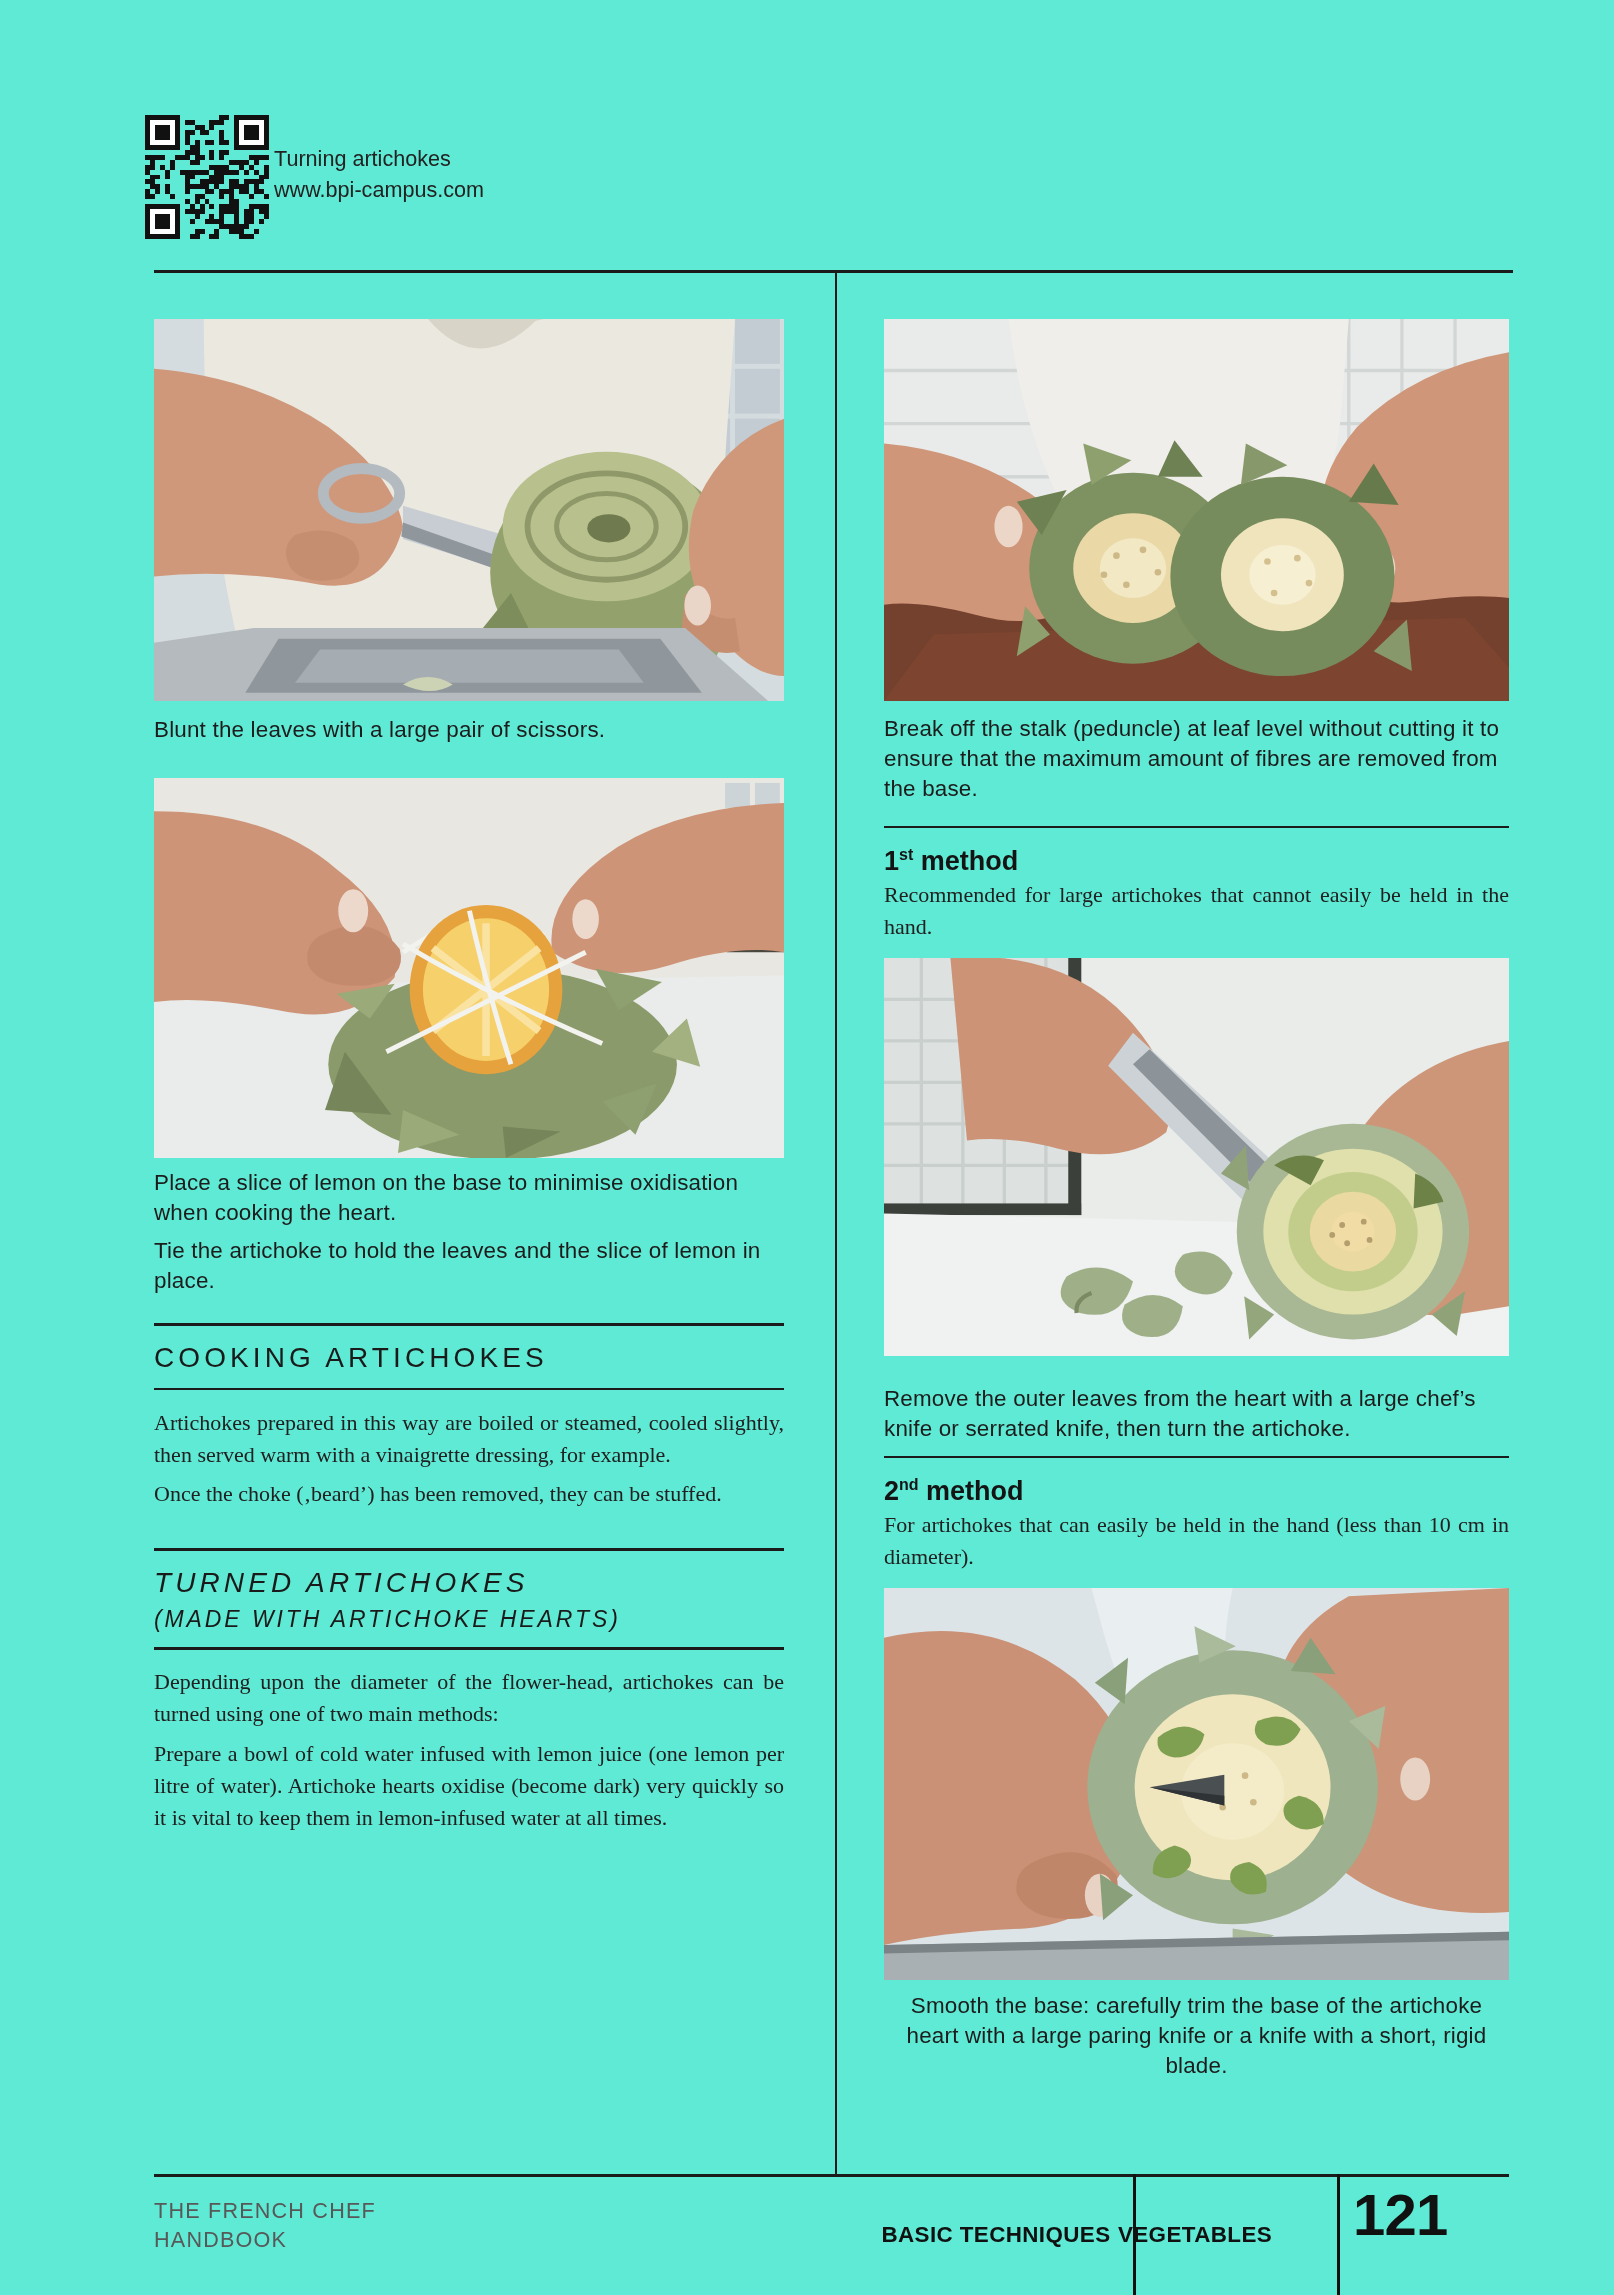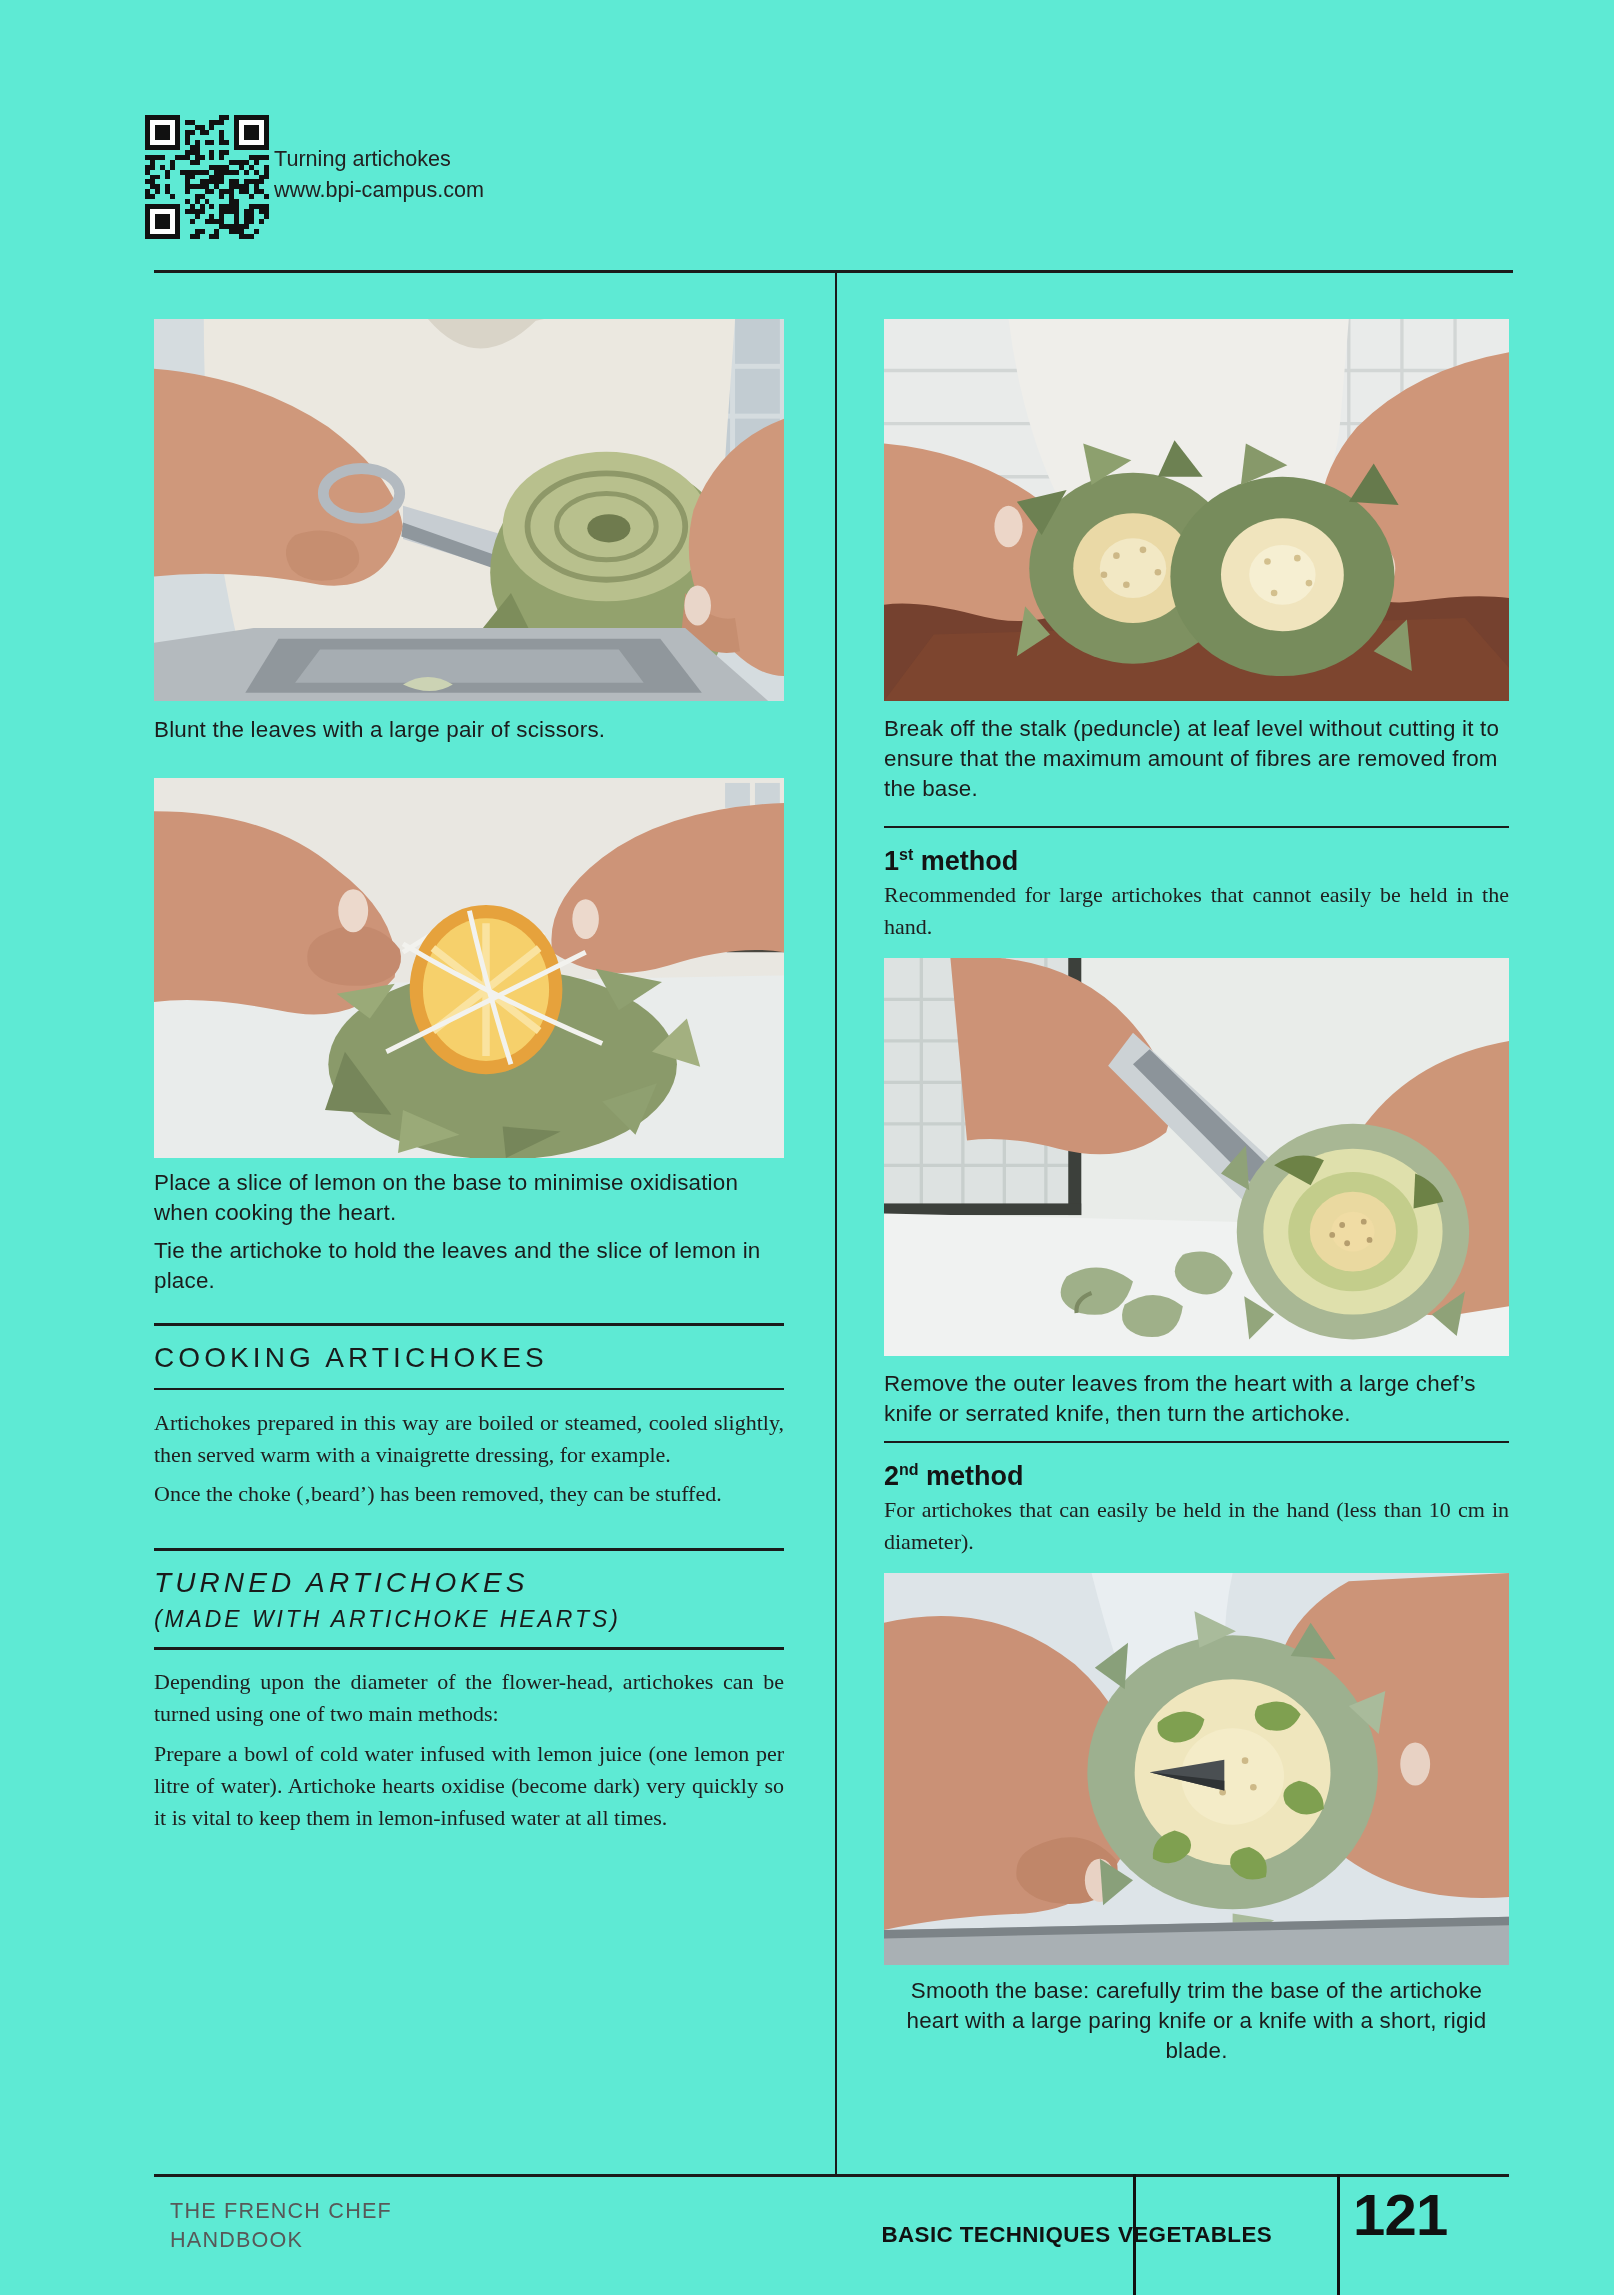--- a/index.html
+++ b/index.html
@@ -21,39 +21,39 @@
   .ph1{margin-top:47px;height:382px;}
   .ph2{margin-top:33px;height:380px;}
   .ph3{margin-top:47px;height:382px;}
   .ph4{margin-top:15px;height:398px;}
   .ph5{margin-top:15px;height:392px;}
   .caption{font-size:22.4px;line-height:30px;color:#1c1c1c;letter-spacing:0.2px;}
   .cap1{margin-top:14px;}
   .cap2{margin-top:10px;}
   .cap2 p{margin:0 0 8.3px 0;}
   .cap3{margin-top:13.3px;}
-  .cap4{margin-top:13px;}
+  .cap4{margin-top:28px;}
   .cap5{margin-top:11.6px;text-align:center;}
   .hrule{height:2.5px;background:#1b1b1b;border:none;margin:0;}
   .r-aftercap3{margin-top:21.6px;}
   .r-aftercap4{margin-top:11.6px;}
   .serif{font-family:"Liberation Serif",serif;font-size:22px;line-height:32px;color:#202020;
          text-align:justify;}
   .serif p{margin:0 0 7.5px 0;}
   .method-head{margin:18px 0 1.7px 0;font-size:27px;font-weight:bold;color:#141414;}
   .method-head sup{font-size:16px;vertical-align:super;line-height:0;}
   .section-head-block{margin-top:27px;}
   .section-title{font-size:28px;font-weight:400;letter-spacing:4.1px;color:#1a1a1a;
                  margin:16px 0 14px 0;}
   .section-subtitle{font-size:23px;font-weight:400;letter-spacing:2.9px;color:#1a1a1a;
                     margin:-6.6px 0 14px 0;}
   .section-body{margin-top:16.6px;}
   
   .footer-rule{position:absolute;left:154px;top:2174px;width:1355px;height:2.5px;background:#1b1b1b;}
-  .footer-book{position:absolute;left:170px;top:2196px;font-size:21.6px;line-height:29px;
+  .footer-book{position:absolute;left:154px;top:2196px;font-size:21.6px;line-height:29px;
                letter-spacing:1.2px;color:#585858;}
   .footer-cell{position:absolute;top:2174px;height:121px;display:flex;align-items:center;
                justify-content:center;font-size:22.4px;font-weight:bold;letter-spacing:0.4px;color:#111;}
   .fc1{left:859px;width:274px;}
   .fc2{left:1089px;width:212px;}
   .fline{position:absolute;top:2174px;width:2.5px;height:121px;background:#111;}
   .fl1{left:1133px;}
   .fl2{left:1337px;}
   .page-number{position:absolute;left:1353px;top:2181px;width:156px;text-align:left;
                font-size:58px;font-weight:bold;color:#111;letter-spacing:-0.8px;}

